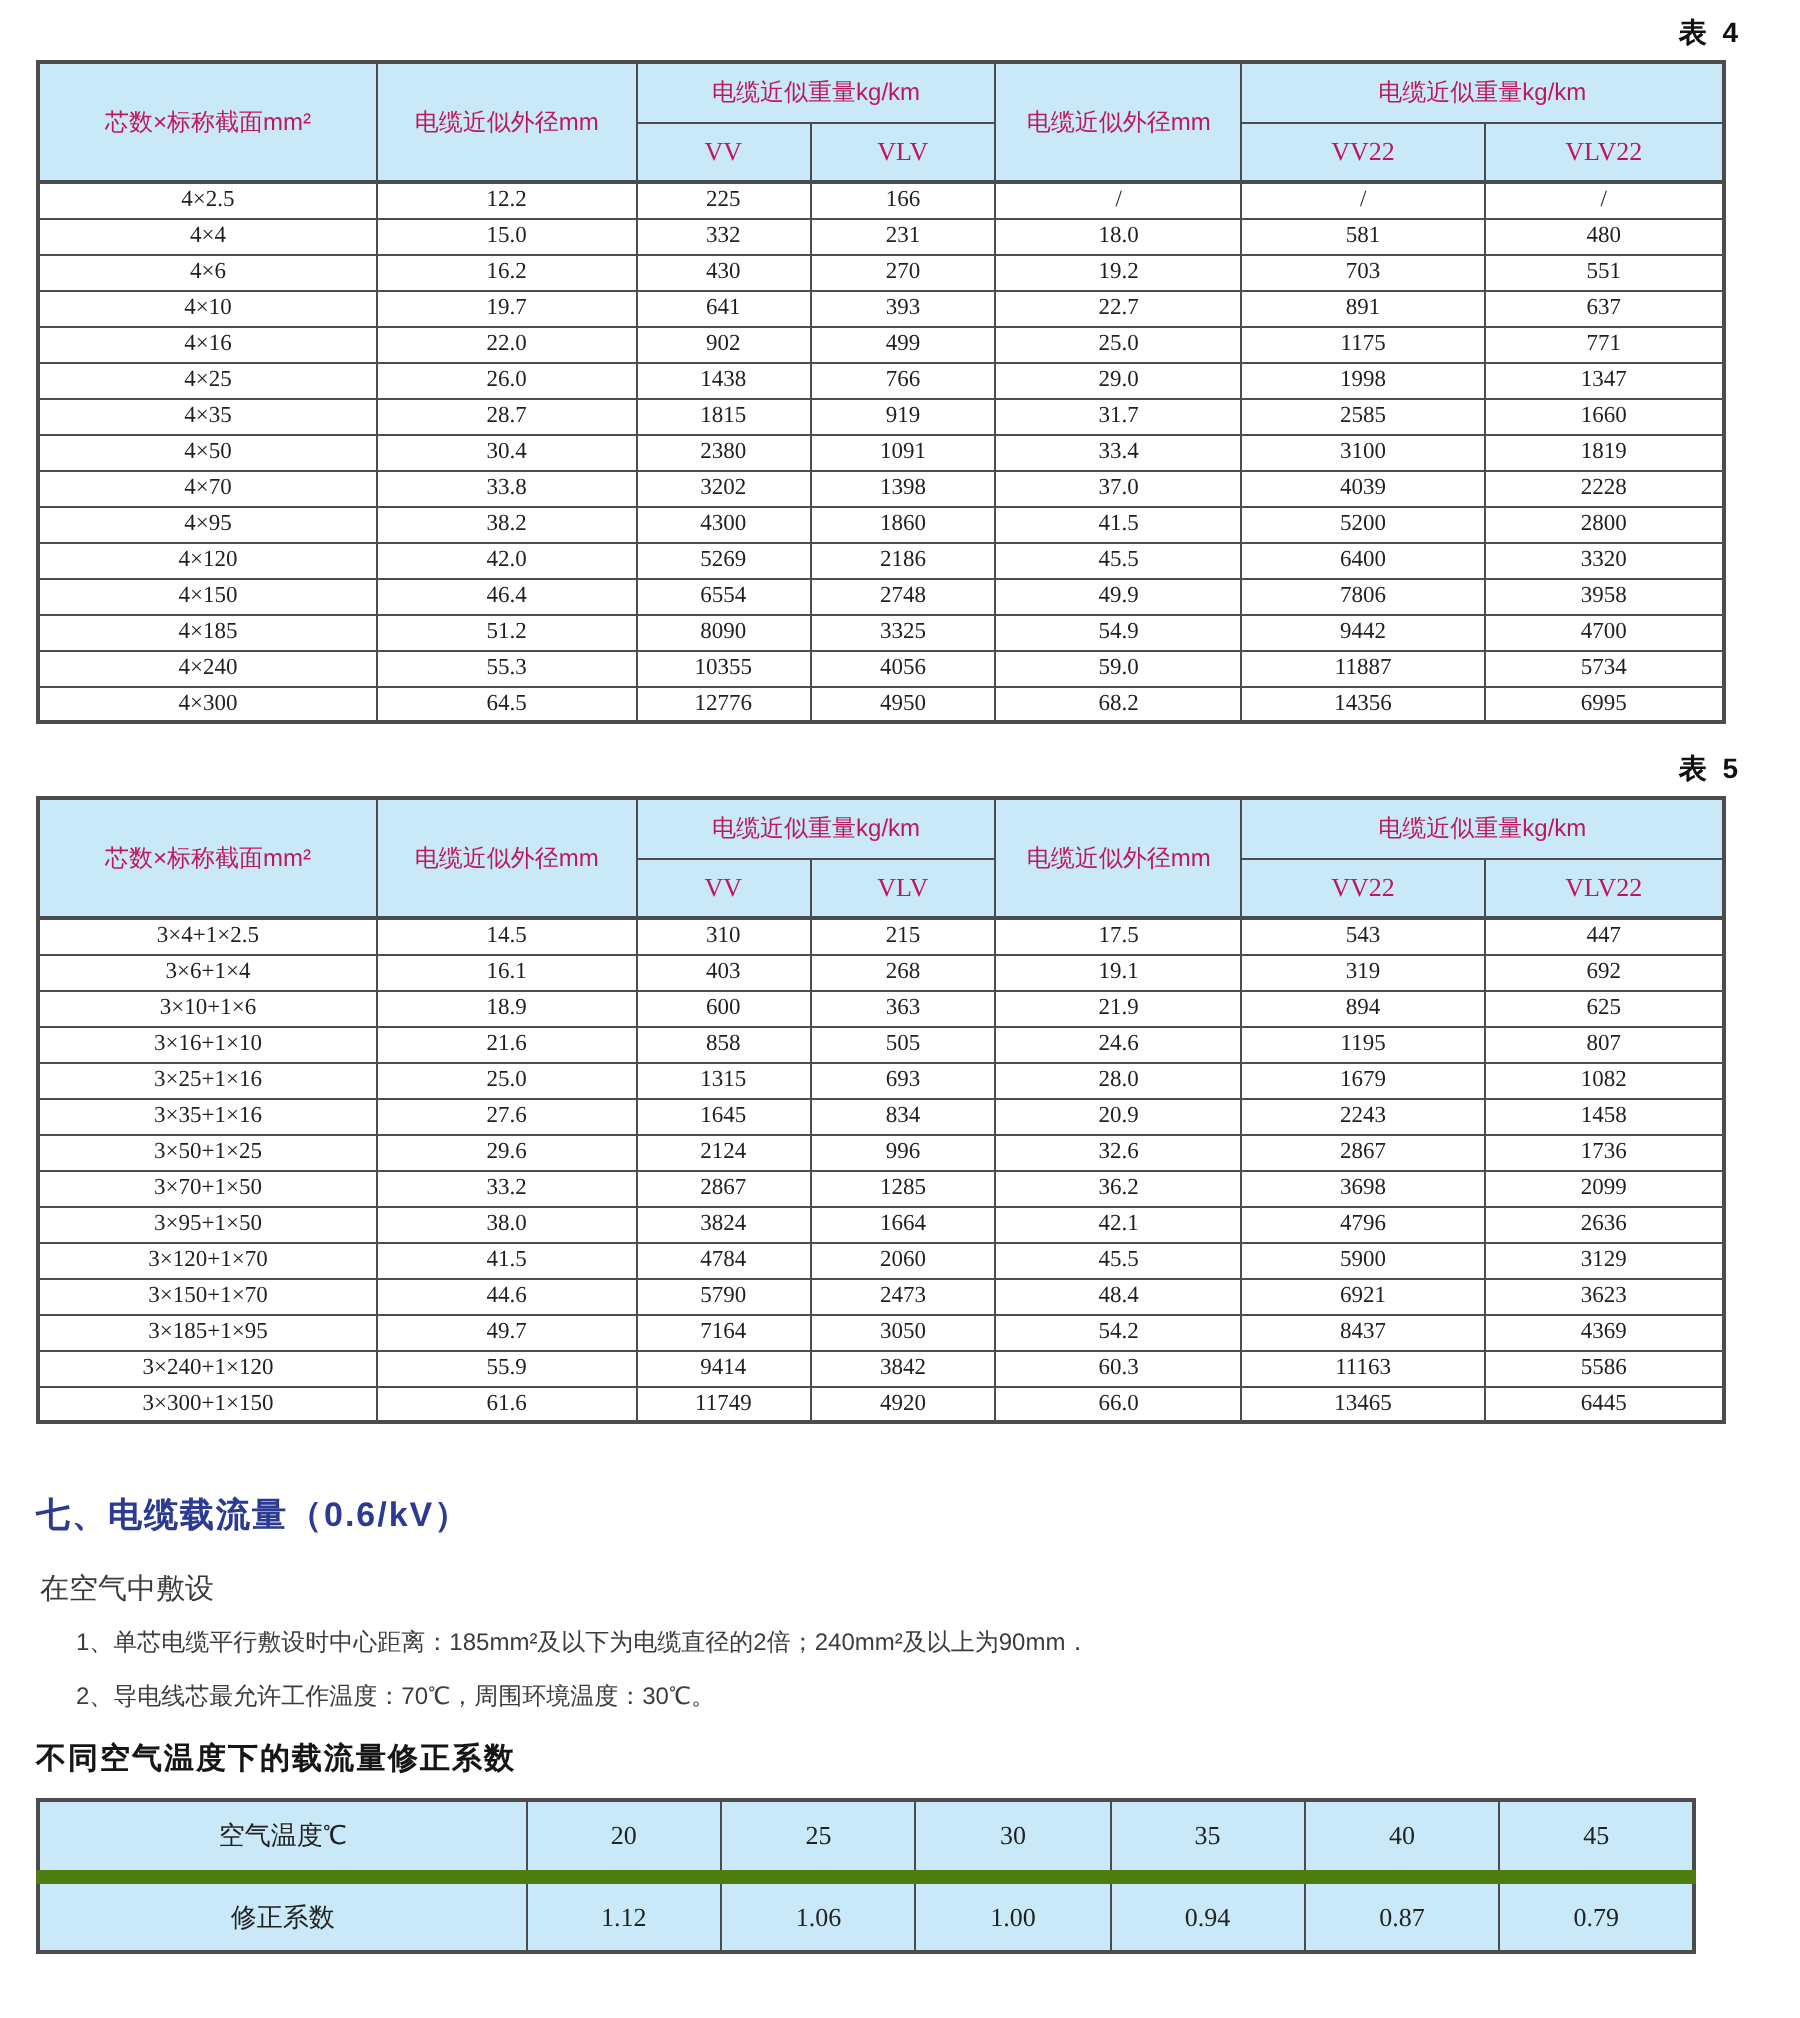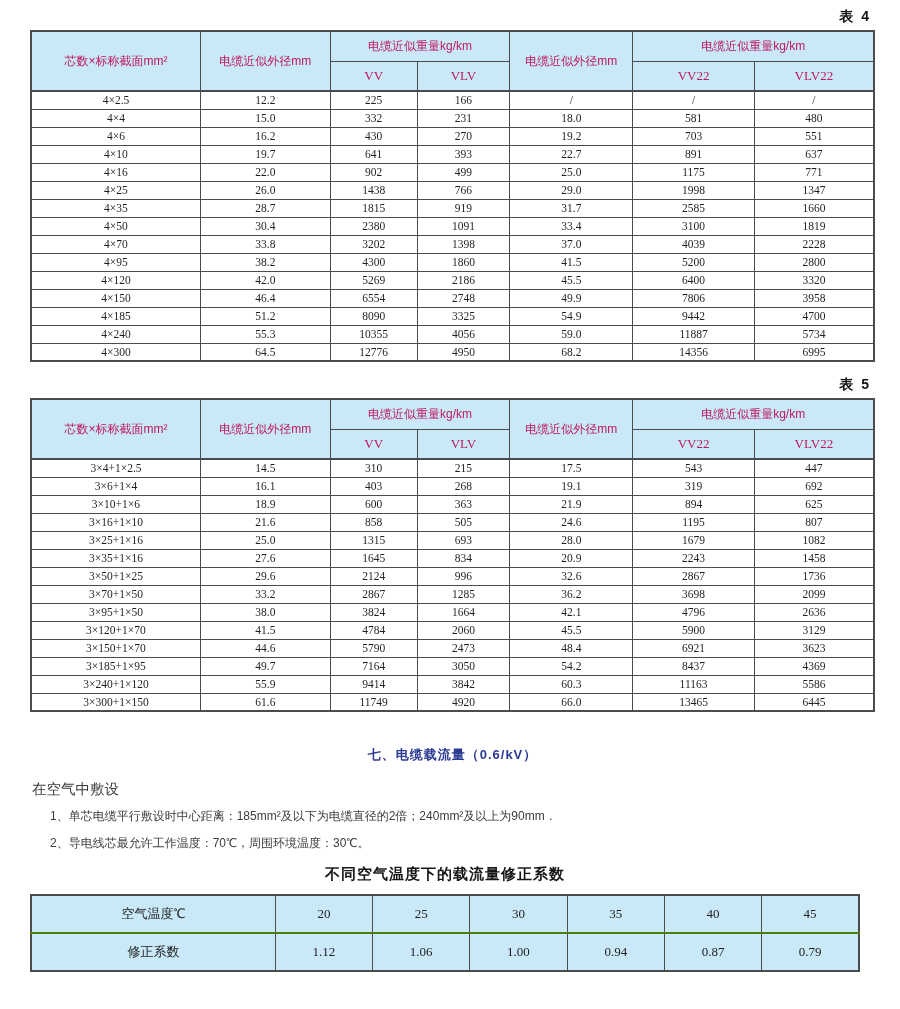--- a/index.html
+++ b/index.html
@@ -2,21 +2,21 @@
 <html><head>
 <meta charset="utf-8">
 <style>
   * { margin:0; padding:0; box-sizing:border-box; }
   html,body { background:#ffffff; }
   body {
     width:900px; height:1009px; overflow:hidden;
     font-family:"Liberation Sans", sans-serif;
     color:#2a2a2c;
   }
-  .page { padding:6px 25px 0 30px; position:relative; }
+  .page { padding:6px 25px 0 18px; position:relative; }
 
   .tbl-caption {
     text-align:right; font-weight:bold; font-size:14px; color:#111;
     padding:2px 4px 4px 0; letter-spacing:2px;
   }
   .tbl-caption.second { margin-top:12px; }
 
   table.cable {
     width:845px; border-collapse:collapse; table-layout:fixed;
     border:2px solid #4c4c4e;
@@ -27,42 +27,41 @@
   }
   table.cable thead th.tall { border-bottom:2px solid #4c4c4e; }
   table.cable thead tr.sub th { border-bottom:2px solid #4c4c4e; font-family:Liberation Serif, serif; font-size:13px; }
   table.cable tbody td {
     height:18px; text-align:center; vertical-align:middle;
     font-family:"Liberation Serif", serif; font-size:11.5px; color:#1f1f21;
     border:1px solid #4c4c4e; padding:0;
   }
 
   .section-heading {
-    margin:34px 0 0 0; font-size:13px; font-weight:bold; color:#2b3a92;
+    margin:34px 0 0 0; font-size:17px; font-weight:bold; color:#2b3a92;
     letter-spacing:1px;
-    text-align:center;
   }
   .plain-line  { margin:16px 0 0 2px;  font-size:14.5px; color:#3c3c3e; }
   .note-line   { margin:8px 0 0 20px; font-size:12px; color:#3c3c3e; line-height:1.6; }
 
   .corr-title {
-    margin:12px 15px 10px 0; text-align:center;
+    margin:12px 15px 10px 0; text-align:left;
     font-size:15px; font-weight:bold; color:#161618; letter-spacing:1px;
   }
 
   table.corr {
     width:830px; border-collapse:collapse; table-layout:fixed;
     border:2px solid #4c4c4e;
   }
   table.corr td {
     background:#c9e9f8; height:38px; text-align:center; vertical-align:middle;
     border:1px solid #4c4c4e; font-size:13px; color:#222;
     font-family:"Liberation Serif", serif;
   }
-  table.corr tr:first-child td { border-bottom:2px solid #4d7c0f;margin-left:44px; }
+  table.corr tr:first-child td { border-bottom:7px solid #4d7c0f;margin-left:44px; }
   table.corr td.lbl { font-family:"Liberation Sans", sans-serif; }
 </style>
 </head>
 <body>
 
 <div class="page">
 
   <div class="tbl-caption">表 4</div>
 
   <table class="cable">

